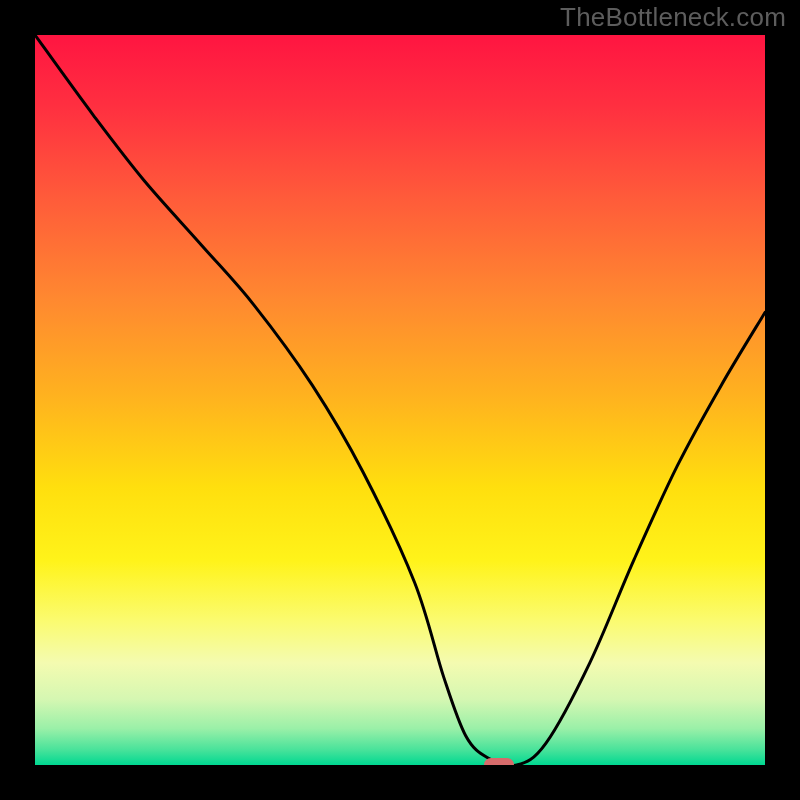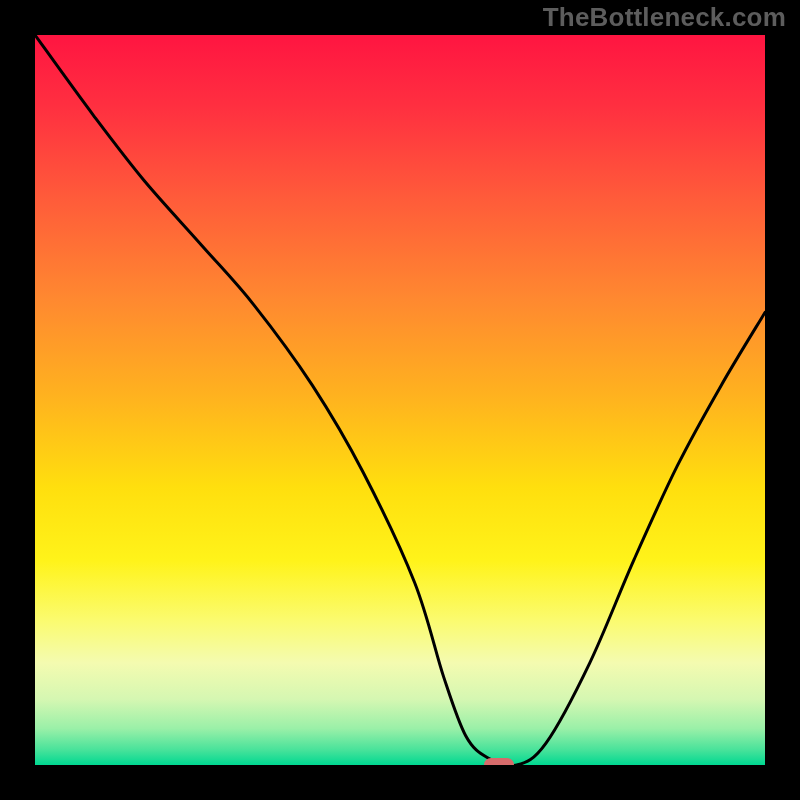--- a/index.html
+++ b/index.html
@@ -18,21 +18,21 @@
     width: 800px;
     height: 800px;
     background: #000;
   }
   .watermark {
     position: absolute;
     top: 2px;
     right: 14px;
     color: #5d5d5d;
     font-size: 26px;
-    font-weight: 700;
+    font-weight: 400;
     letter-spacing: 0.2px;
     z-index: 5;
   }
   .plot-area {
     position: absolute;
     left: 35px;
     top: 35px;
     width: 730px;
     height: 730px;
     overflow: hidden;

